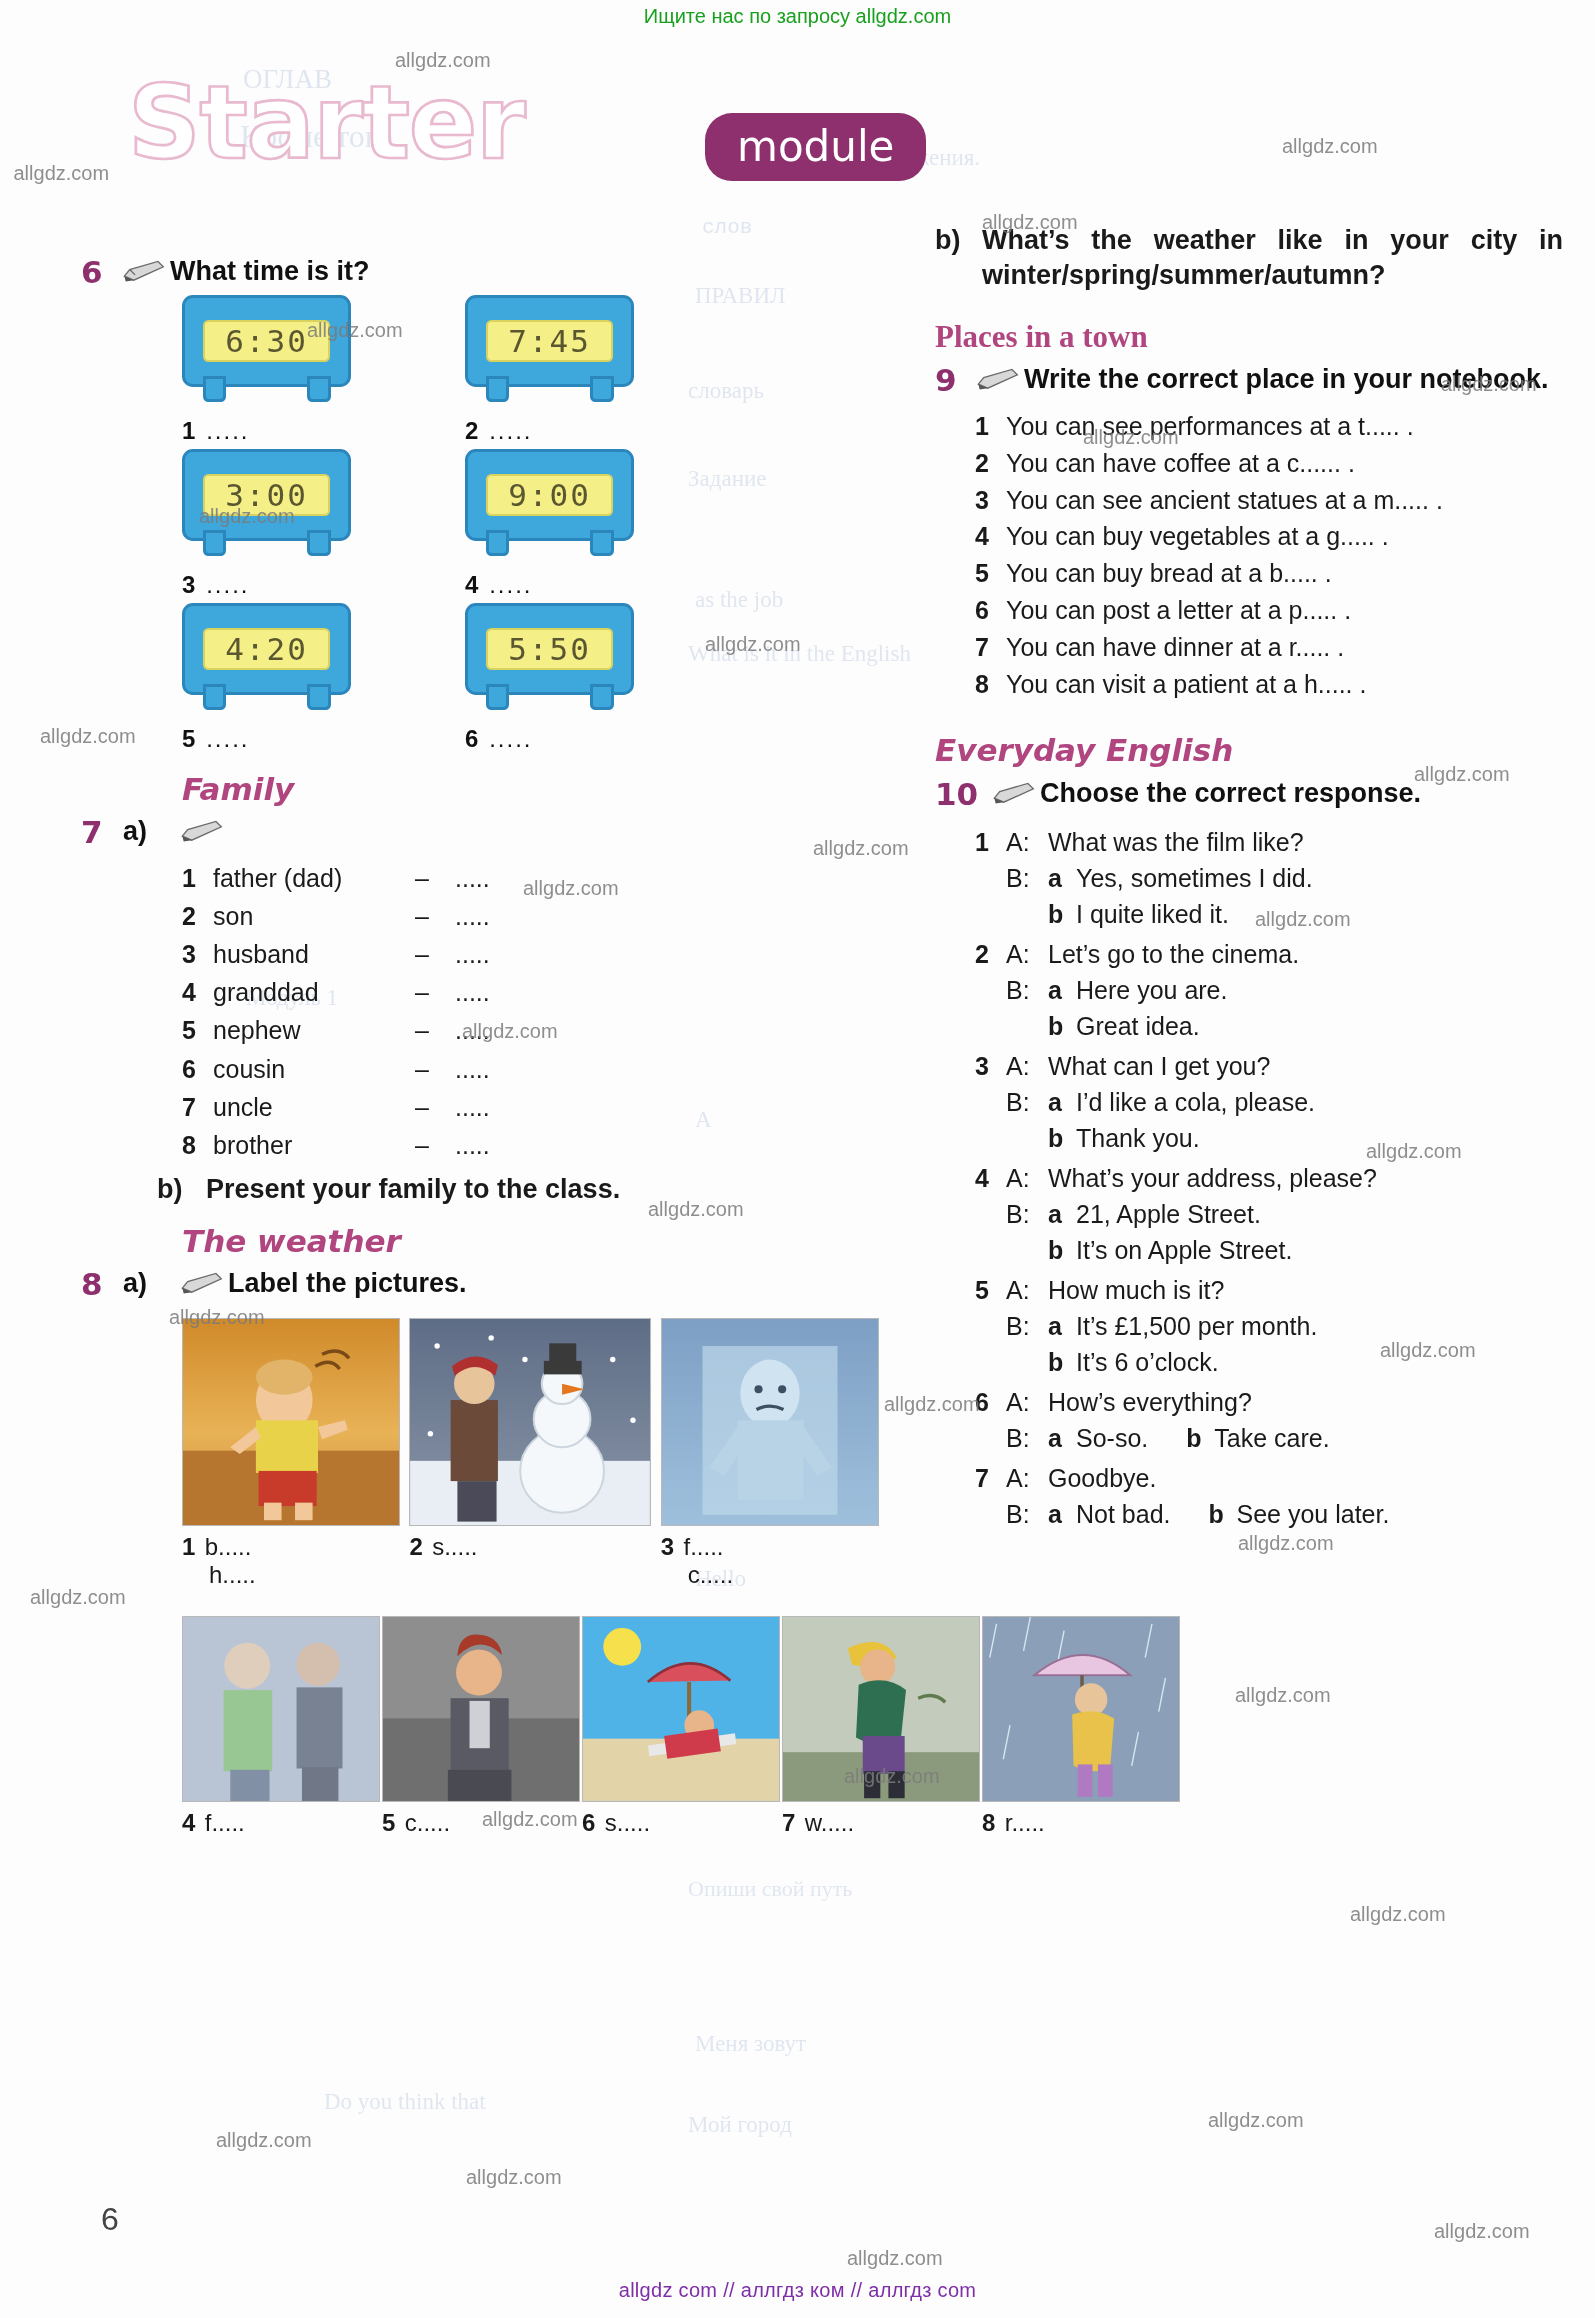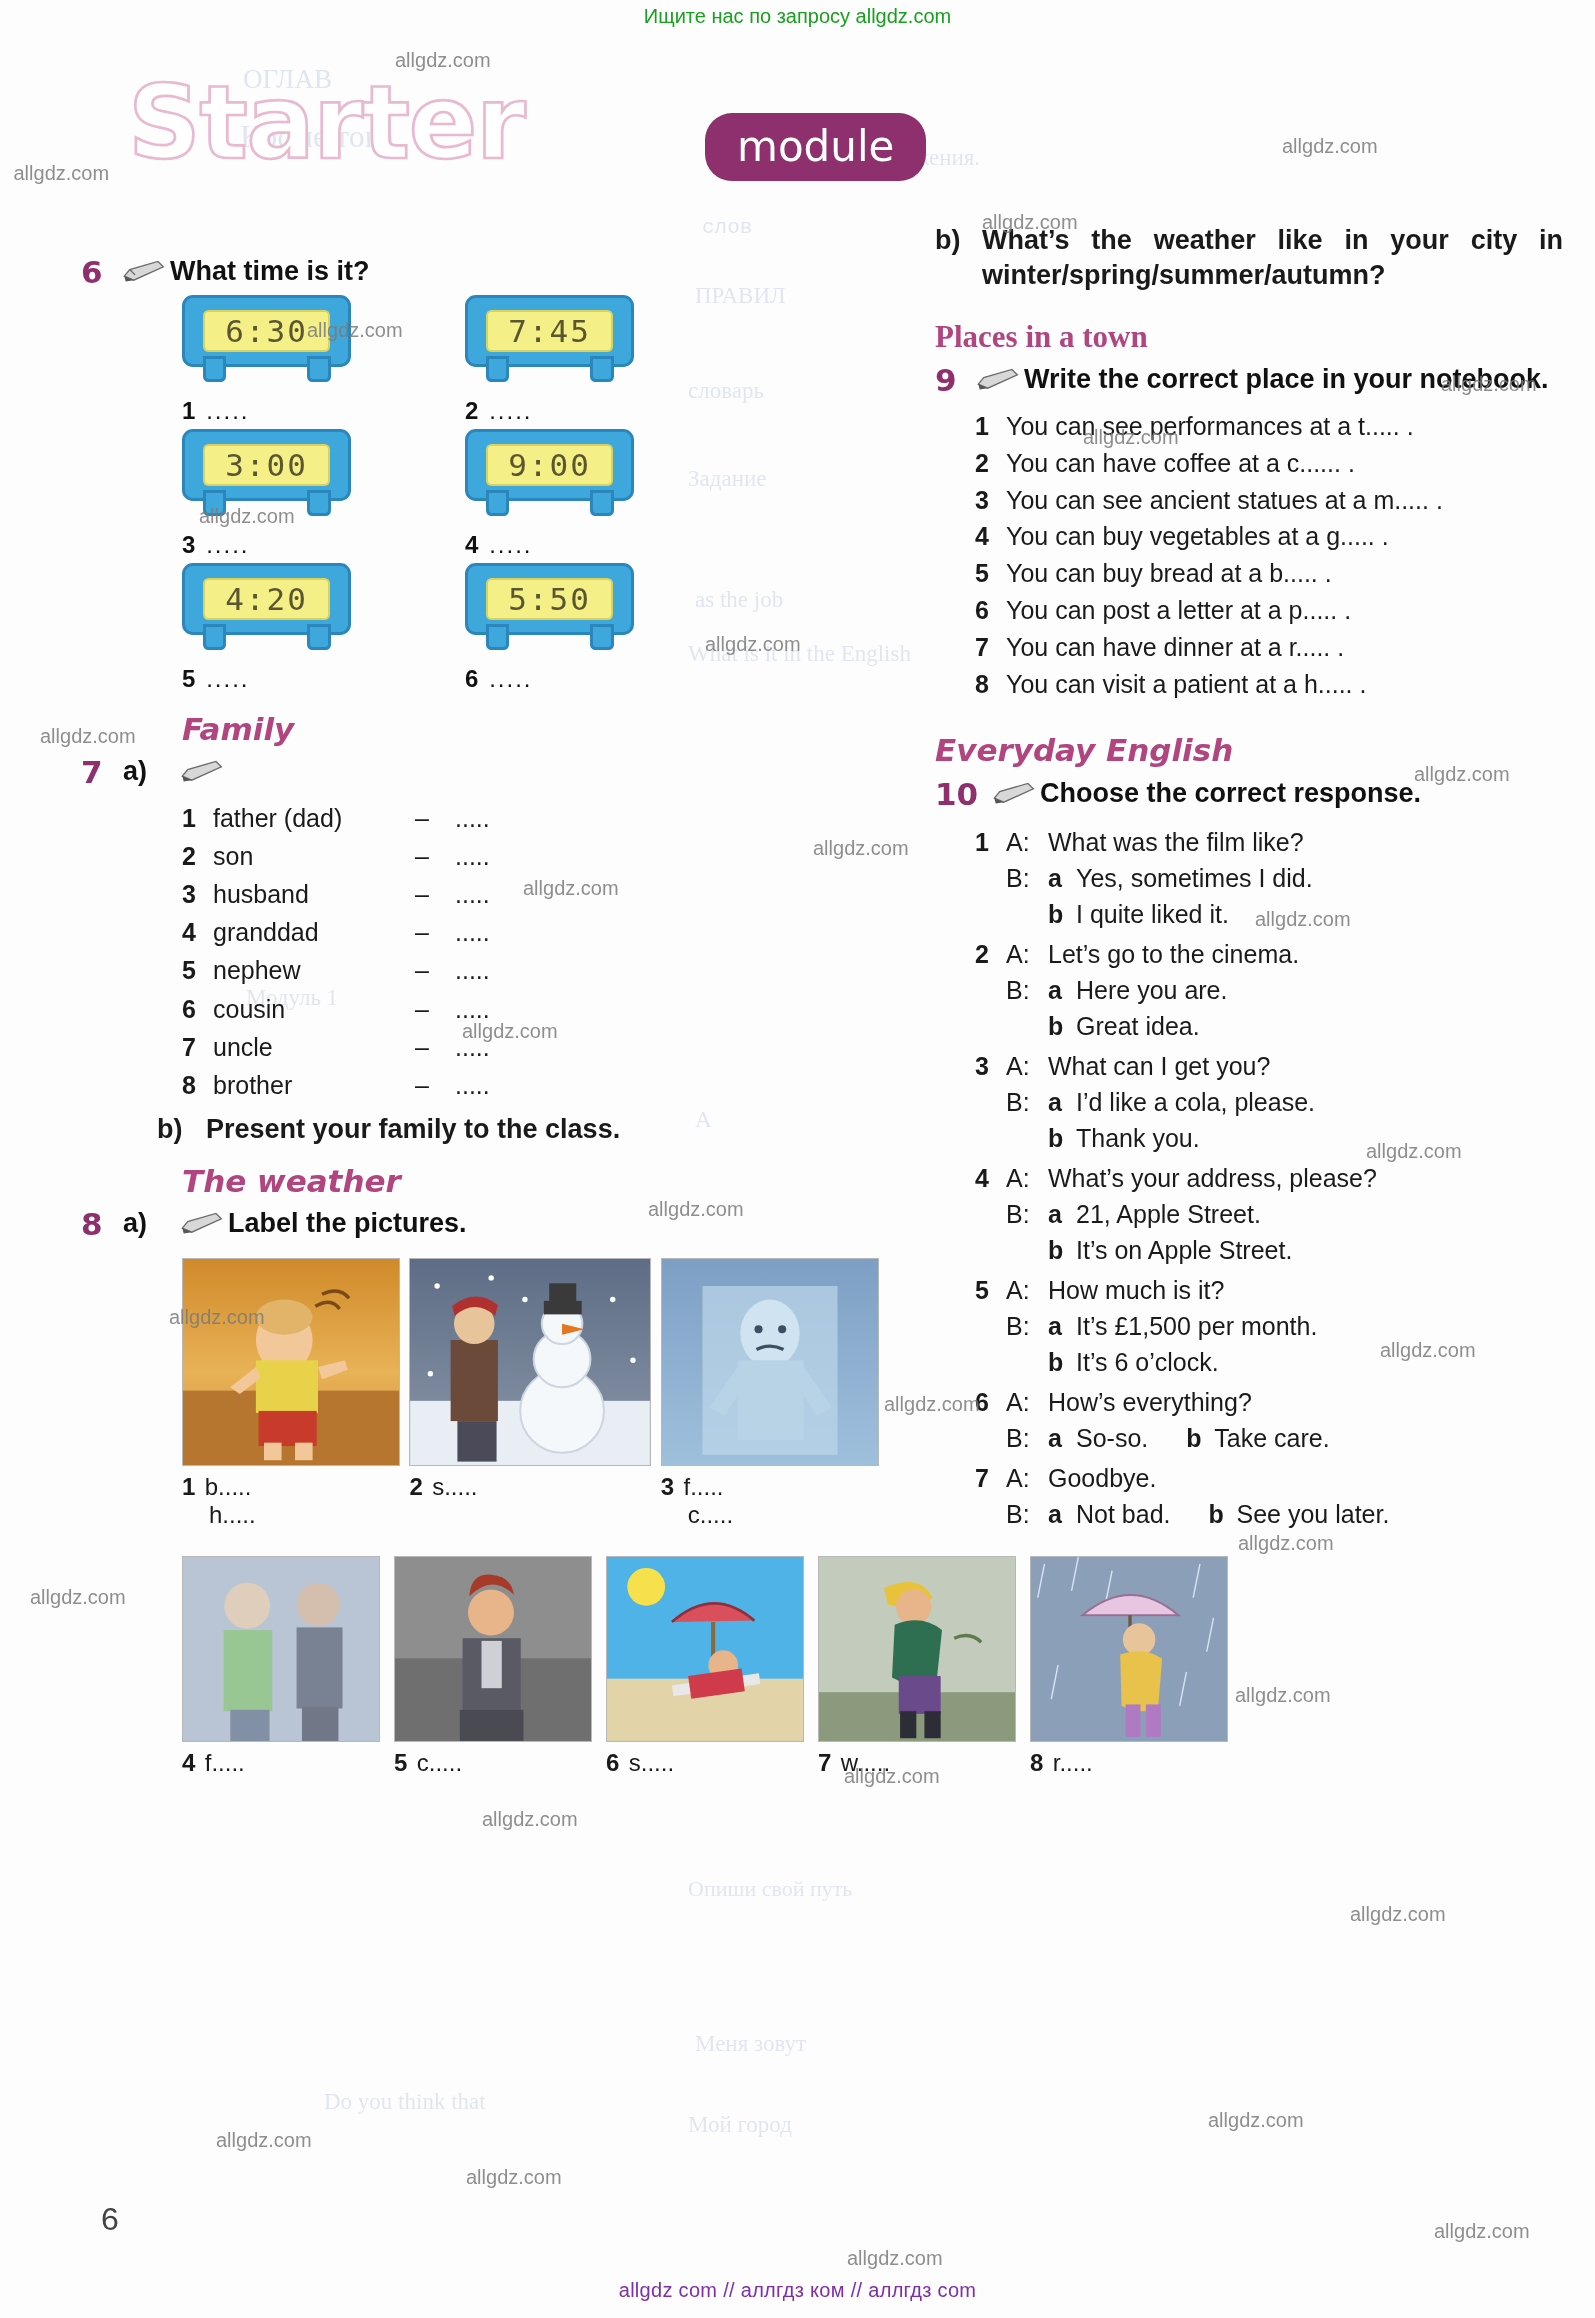--- a/index.html
+++ b/index.html
@@ -136,21 +136,21 @@
     gap:108px;
     margin-bottom:4px;
   }
   .clock{
     width:175px;
     position:relative;
   }
   .clock-body{
     position:relative;
     width:169px;
-    height:72px;
+    height:92px;
     background:#3ea8dd;
     border:3.4px solid #2b86bc;
     border-radius:10.8px;
     box-sizing:border-box;
     display:flex;
     align-items:center;
     justify-content:center;
   }
   .clock-body:before,.clock-body:after{
     content:"";
@@ -526,21 +526,21 @@
             <path d="M140 134 q20 -10 40 0" stroke="#3d4f63" stroke-width="5" fill="none"></path>
           </svg>
         </div>
         <div class="pic-caption">
           <b>3</b><span>f.....</span>
           <div style="margin-left:540px;position:relative;left:-513px">c.....</div>
         </div>
       </div>
     </div>
 
-    <div class="pic-row" style="margin-top:27px;gap:14px">
+    <div class="pic-row" style="margin-top:27px;gap:2px">
 
       <div>
         <div class="pic" style="width:196px;height:184px;background:linear-gradient(#b9c6d6,#9fb0c2);">
           <svg width="196" height="184" viewBox="0 0 290 272">
             <rect x="0" y="0" width="290" height="272" fill="#aebcce"></rect>
             <circle cx="95" cy="72" r="34" fill="#e8c9a8"></circle>
             <rect x="60" y="108" width="72" height="120" fill="#7bbf6a"></rect>
             <rect x="70" y="226" width="58" height="46" fill="#5a6a86"></rect>
             <circle cx="200" cy="70" r="32" fill="#d8b392"></circle>
             <rect x="168" y="104" width="68" height="120" fill="#4b5568"></rect>

